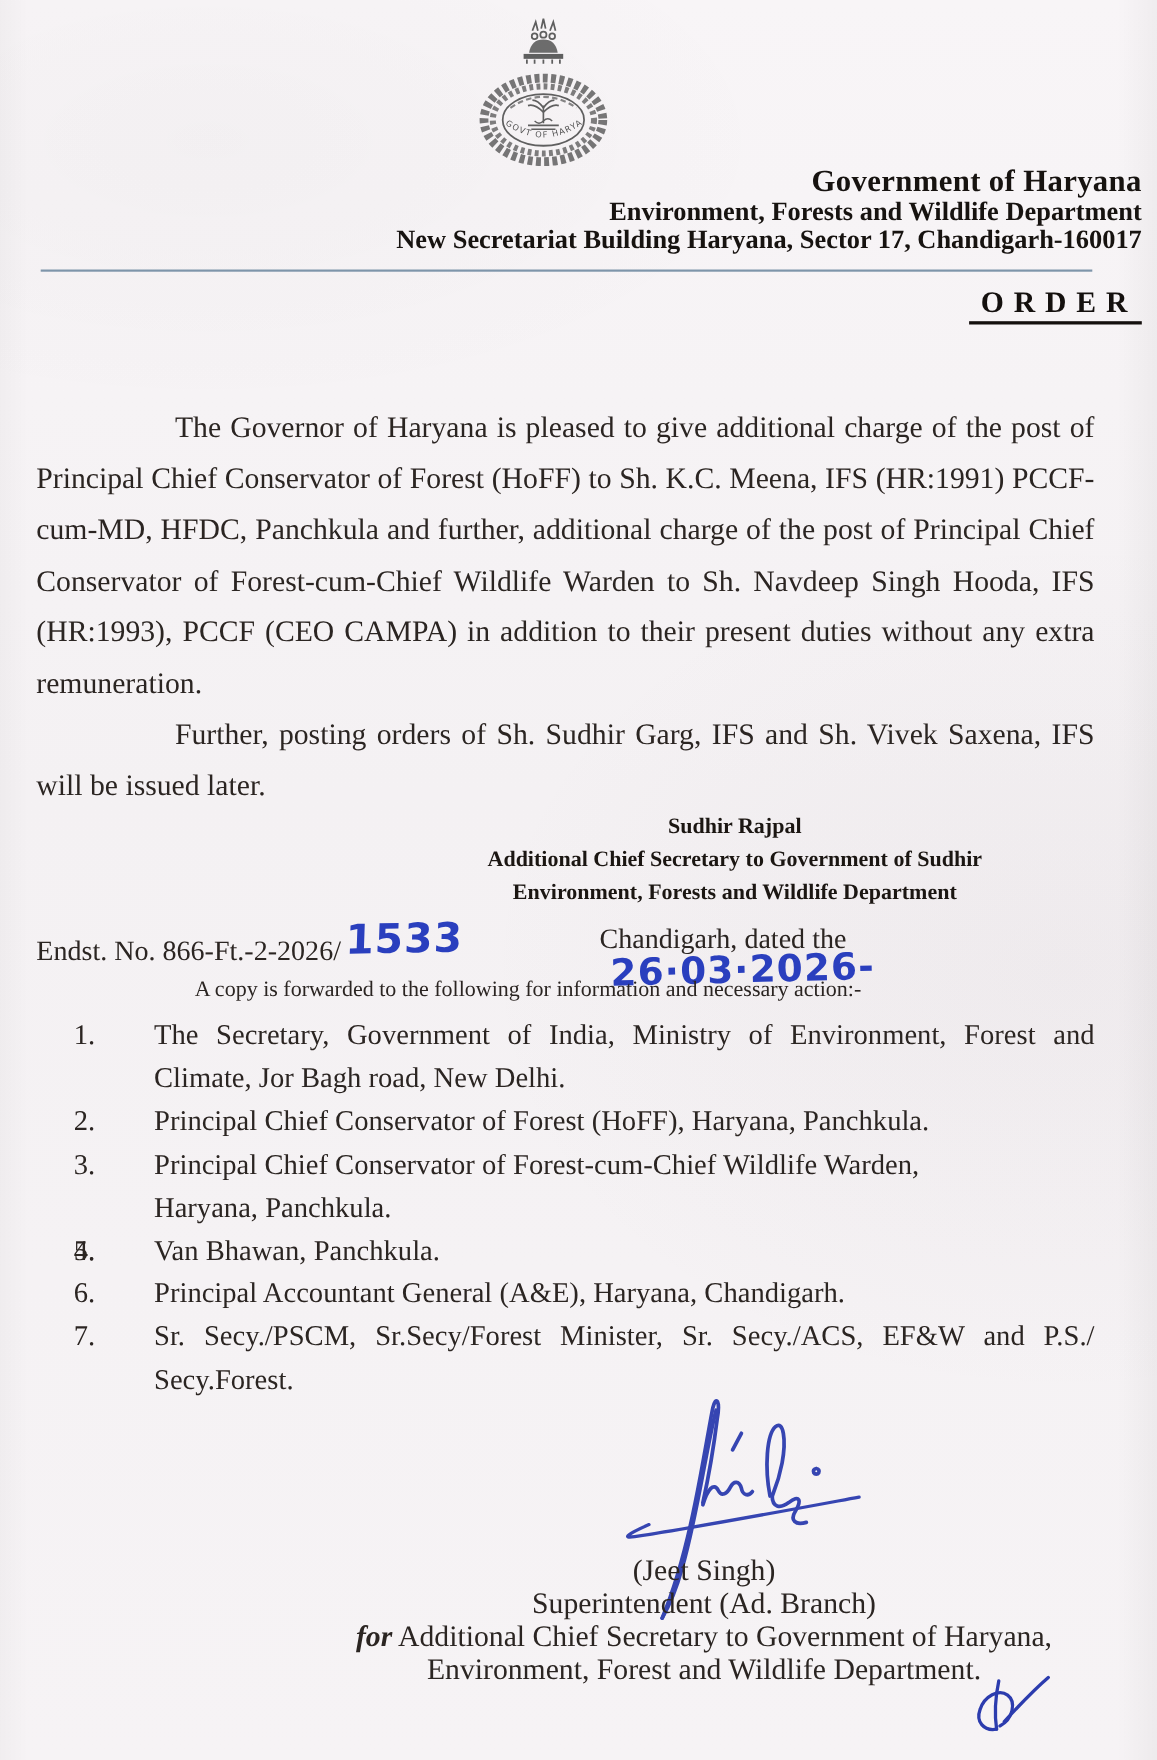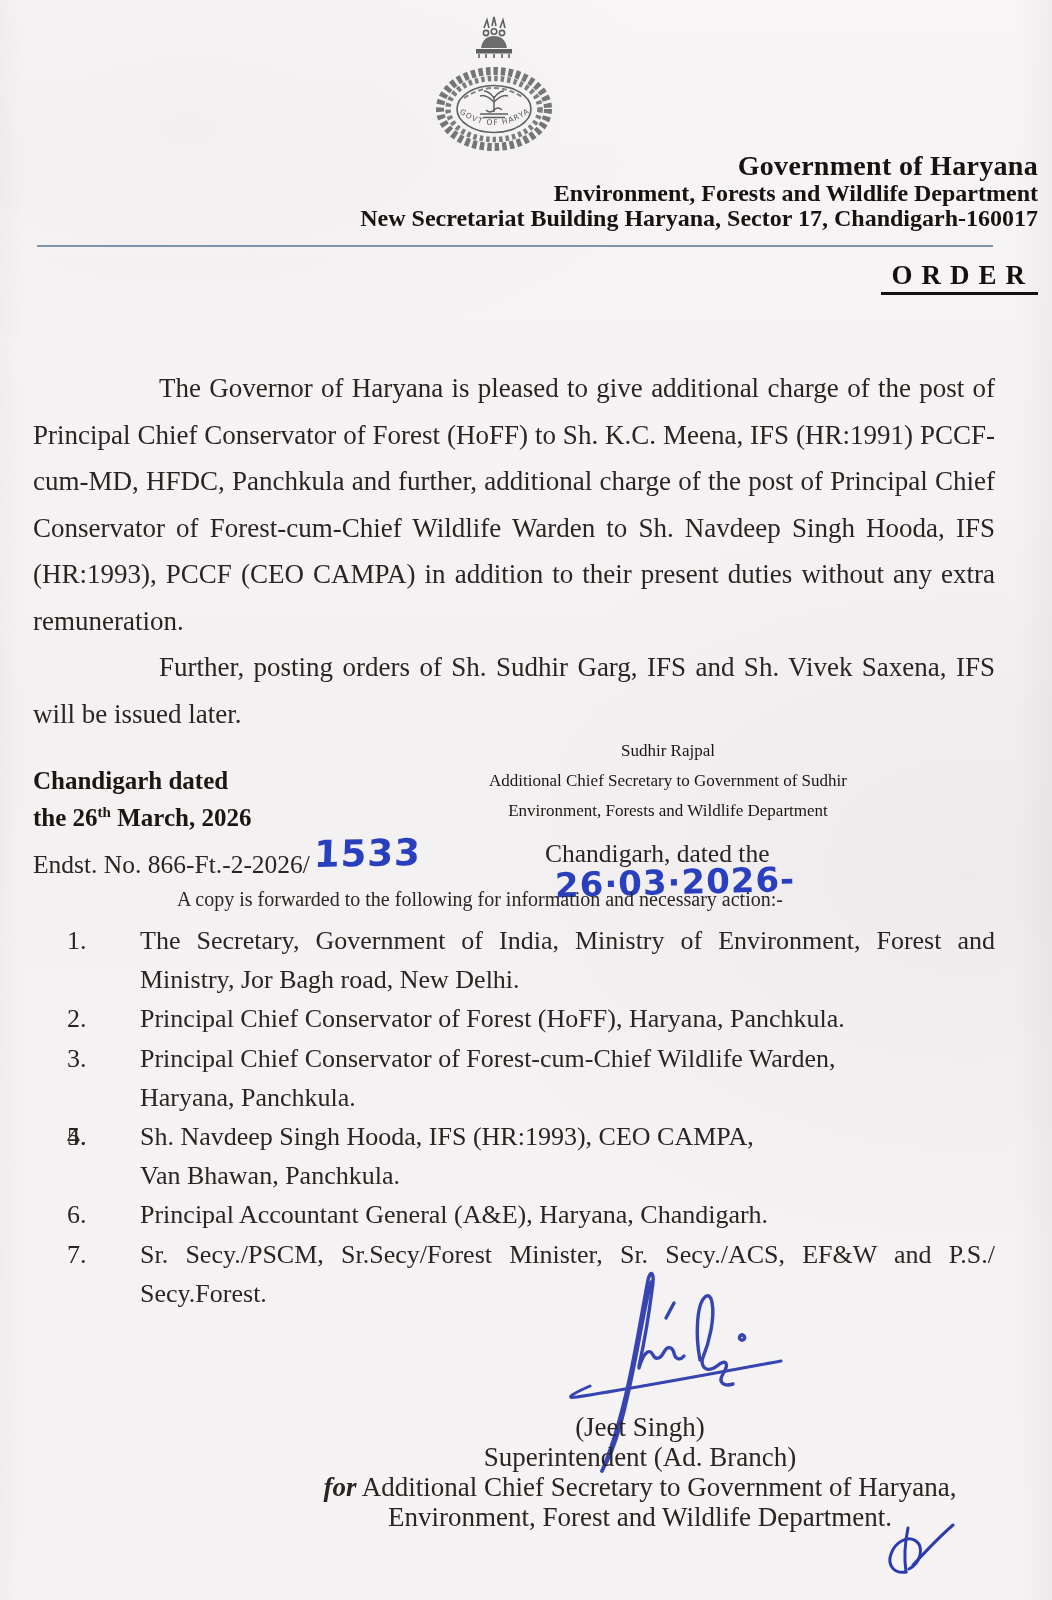--- a/index.html
+++ b/index.html
@@ -21,22 +21,22 @@
   #hdr .t2,#hdr .t3{font-size:24px;line-height:25px;}
   #rule{left:37px;top:245px;width:956px;height:2px;background:#7e95aa;}
   #order{left:0;top:260px;width:1038px;text-align:right;}
   #order span{display:inline-block;font-weight:bold;color:#14100e;font-size:27px;
     letter-spacing:9px;padding:0 4px 1px 10px;border-bottom:3px solid #14100e;}
   
   #body{left:33px;top:365px;width:962px;font-size:27px;line-height:46.5px;
     text-align:justify;}
   #body p{margin:0;text-indent:126px;}
   
-  #so-right{left:330px;top:736px;width:676px;text-align:center;font-weight:normal;
-    color:#1b1612;font-size:17px;line-height:30px;}
+  #so-right{left:330px;top:736px;width:676px;text-align:center;font-weight:bold;
+    color:#1b1612;font-size:20px;line-height:30px;}
   #so-left{left:33px;top:766px;font-weight:bold;color:#1b1612;font-size:25px;line-height:30.5px;}
   sup{font-size:15px;}
   
   #endst{left:33px;top:839px;width:979px;font-size:25.5px;}
   #endst .rgt{position:absolute;left:512px;top:0;}
   .hand{font-family:"DejaVu Sans",sans-serif;font-weight:bold;color:#2a3fbe;}
   #hand-no{font-size:37px;position:relative;top:-7px;letter-spacing:1px;
     display:inline-block;transform:rotate(-1deg) skewX(-3deg);margin-left:4px;}
   #hand-date{font-size:34px;position:relative;top:-7px;letter-spacing:1px;
     display:inline-block;transform:rotate(-1.5deg);margin-left:10px;}
@@ -108,53 +108,48 @@
   <div id="body" class="abs">
     <p>The Governor of Haryana is pleased to give additional charge of the post of Principal Chief Conservator of Forest (HoFF) to Sh. K.C. Meena, IFS (HR:1991) PCCF-cum-MD, HFDC, Panchkula and further, additional charge of the post of Principal Chief Conservator of Forest-cum-Chief Wildlife Warden to Sh. Navdeep Singh Hooda, IFS (HR:1993), PCCF (CEO CAMPA) in addition to their present duties without any extra remuneration.</p>
     <p>Further, posting orders of Sh. Sudhir Garg, IFS and Sh. Vivek Saxena, IFS will be issued later.</p>
   </div>
 
   <div id="so-right" class="abs">
     <div>Sudhir Rajpal</div>
     <div>Additional Chief Secretary to Government of Sudhir</div>
     <div>Environment, Forests and Wildlife Department</div>
   </div>
-  <div id="so-left" class="abs">
-    <div>Chandigarh dated</div>
-    <div><span>the 26</span><sup>th</sup><span> March, 2026</span></div>
-  </div>
 
   <div id="endst" class="abs">
     <span>Endst. No. 866-Ft.-2-2026/</span><span id="hand-no" class="hand">1533</span>
     <span class="rgt"><span>Chandigarh, dated the</span><span id="hand-date" class="hand">26·03·2026-</span></span>
   </div>
 
   <div id="fwd" class="abs">A copy is forwarded to the following for information and necessary action:-</div>
 
   <div id="recips" class="abs">
     <div class="rec">
       <span class="no">1.</span>
       <span class="jline">The Secretary, Government of India, Ministry of Environment, Forest and</span>
-      <span>Ministry, Jor Bagh road, New Delhi.</span>
+      <span>Climate, Jor Bagh road, New Delhi.</span>
     </div>
     <div class="rec">
       <span class="no">2.</span>
       <span>Principal Chief Conservator of Forest (HoFF), Haryana, Panchkula.</span>
     </div>
     <div class="rec">
       <span class="no">3.</span>
       <span style="display:block">Principal Chief Conservator of Forest-cum-Chief Wildlife Warden,</span>
       <span>Haryana, Panchkula.</span>
     </div>
     <div class="rec">
       <span class="no">4.</span>
     </div>
     <div class="rec">
       <span class="no">5.</span>
-      <span style="display:block">Sh. Navdeep Singh Hooda, IFS (HR:1993), CEO CAMPA,</span>
       <span>Van Bhawan, Panchkula.</span>
     </div>
     <div class="rec">
       <span class="no">6.</span>
       <span>Principal Accountant General (A&amp;E), Haryana, Chandigarh.</span>
     </div>
     <div class="rec">
       <span class="no">7.</span>
       <span class="jline">Sr. Secy./PSCM, Sr.Secy/Forest Minister, Sr. Secy./ACS, EF&amp;W and P.S./</span>
       <span>Secy.Forest.</span>

